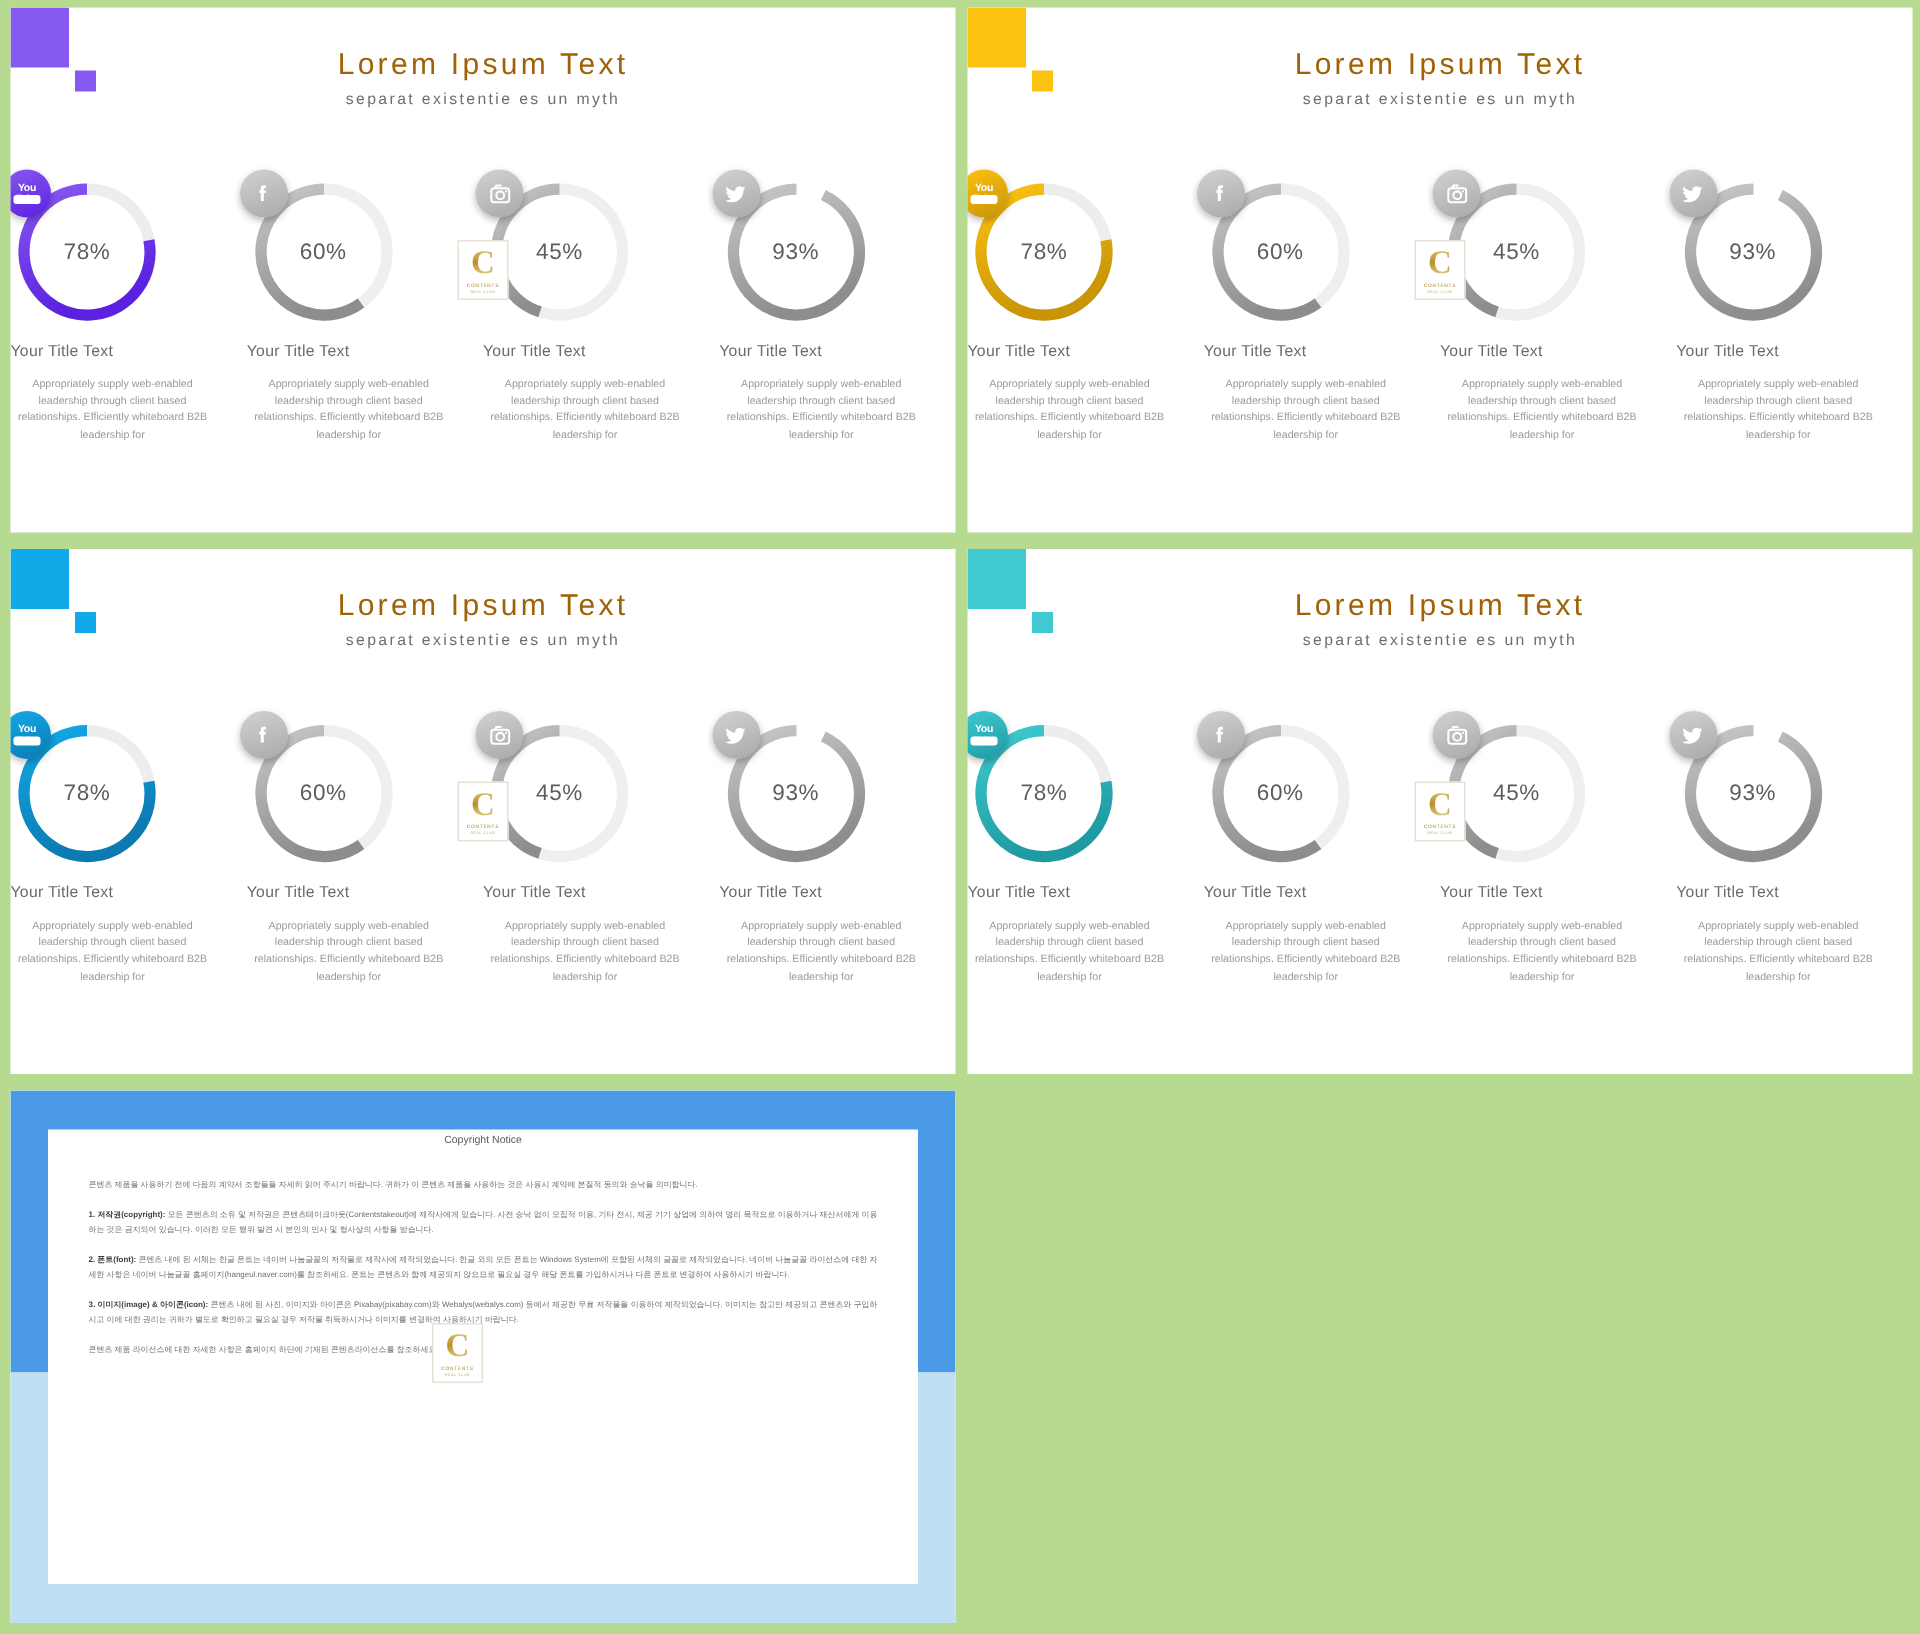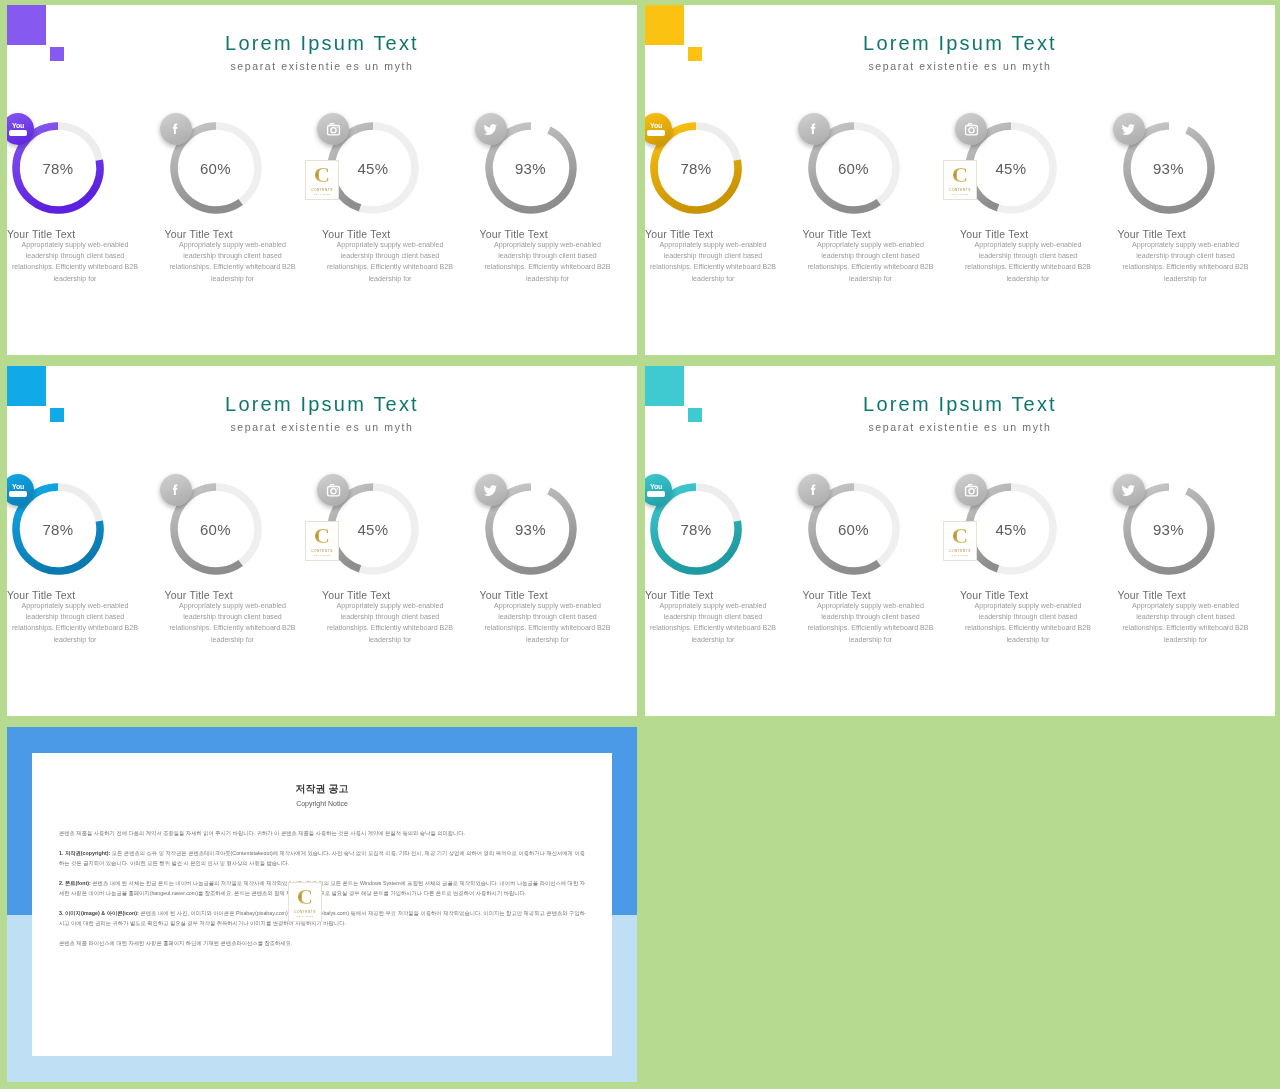--- a/index.html
+++ b/index.html
@@ -24,21 +24,21 @@
   #slide-teal   { left:645px; top:366px; width:630px; height:350px; }
   #slide-notice { left:7px;   top:727px; width:630px; height:355px; }
 
   
   .deco-big   { position:absolute; left:0px;  top:0px;  width:39px; height:40px; }
   .deco-small { position:absolute; left:43px; top:42px; width:14px; height:14px; }
 
   
   .head { position:absolute; left:0; right:0; top:26px; text-align:center; }
   .head .ttl {
-    font-size:20px; color:#0f766e; letter-spacing:2.2px;
+    font-size:20px; color:#a16207; letter-spacing:2.2px;
     font-weight:400; line-height:1.2;
   }
   .head .sub {
     font-size:10.5px; color:#6f6f6f; letter-spacing:1.6px;
     margin-top:5px; font-weight:400;
   }
 
   
   .row { position:absolute; left:0; right:0; top:112px; display:flex; }
   .col { flex:1 1 0; display:flex; flex-direction:column; align-items:flex-start; }
@@ -65,21 +65,21 @@
   .yt .a { font-size:7px; font-weight:700; letter-spacing:-.2px; }
   .yt .b {
     font-size:6px; font-weight:700; background:#fff; border-radius:2px;
     padding:0 2px; margin-top:1px;
   }
 
   .col .tt {
     margin-top:9px; font-size:10.5px; color:#6b6b6b; letter-spacing:.2px;
   }
   .col .bd {
-    width:136px; text-align:center;
+    margin-top:11px; width:136px; text-align:center;
     font-size:7.1px; line-height:1.58; color:#9a9a9a;
   }
 
   
   .cmark {
     position:absolute; width:34px; height:40px;
     background:#fff; border:1px solid #e8e2d4;
     display:flex; flex-direction:column; align-items:center; justify-content:center;
     z-index:9;
   }
@@ -542,21 +542,20 @@
       <div class="c1">CONTENTS</div>
       <div class="c2">REAL CLUB</div>
     </div>
   </div>
 
 <div class="slide" id="slide-notice">
   <div class="nt-outer">
     <div class="nt-band-top"></div>
     <div class="nt-band-bot"></div>
     <div class="nt-card">
-      <div class="nt-h1">저작권 공고</div>
       <div class="nt-h2">Copyright Notice</div>
       <div class="nt-body" id="notice-body">
           <div class="nt-p">콘텐츠 제품을 사용하기 전에 다음의 계약서 조항들을 자세히 읽어 주시기 바랍니다. 귀하가 이 콘텐츠 제품을 사용하는 것은 사용시 계약에 본질적 동의와 승낙을 의미합니다.</div>
           <div class="nt-p"><b>1. 저작권(copyright):</b> 모든 콘텐츠의 소유 및 저작권은 콘텐츠테이크아웃(Contentstakeout)에 제작사에게 있습니다. 사전 승낙 없이 모집적 이용, 기타 전시, 제공 기기 상업에 의하여 영리 목적으로 이용하거나 재산서에게 이용하는 것은 금지되어 있습니다. 이러한 모든 행위 발견 시 본인의 민사 및 형사상의 사항을 받습니다.</div>
           <div class="nt-p"><b>2. 폰트(font):</b> 콘텐츠 내에 된 서체는 한글 폰트는 네이버 나눔글꼴의 저작물로 제작사에 제작되었습니다. 한글 외의 모든 폰트는 Windows System에 포함된 서체의 글꼴로 제작되었습니다. 네이버 나눔글꼴 라이선스에 대한 자세한 사항은 네이버 나눔글꼴 홈페이지(hangeul.naver.com)를 참조하세요. 폰트는 콘텐츠와 함께 제공되지 않으므로 필요실 경우 해당 폰트를 가입하시거나 다른 폰트로 변경하여 사용하시기 바랍니다.</div>
           <div class="nt-p"><b>3. 이미지(image) &amp; 아이콘(icon):</b> 콘텐츠 내에 된 사진, 이미지와 아이콘은 Pixabay(pixabay.com)와 Webalys(webalys.com) 등에서 제공한 무료 저작물을 이용하여 제작되었습니다. 이미지는 참고만 제공되고 콘텐츠와 구입하시고 이에 대한 권리는 귀하가 별도로 확인하고 필요실 경우 저작물 취득하시거나 이미지를 변경하여 사용하시기 바랍니다.</div>
           <div class="nt-last">콘텐츠 제품 라이선스에 대한 자세한 사항은 홈페이지 하단에 기재된 콘텐츠라이선스를 참조하세요.</div>
         </div>
     </div>
     <div class="cmark" id="notice-watermark" style="left:281px; top:155px;">

